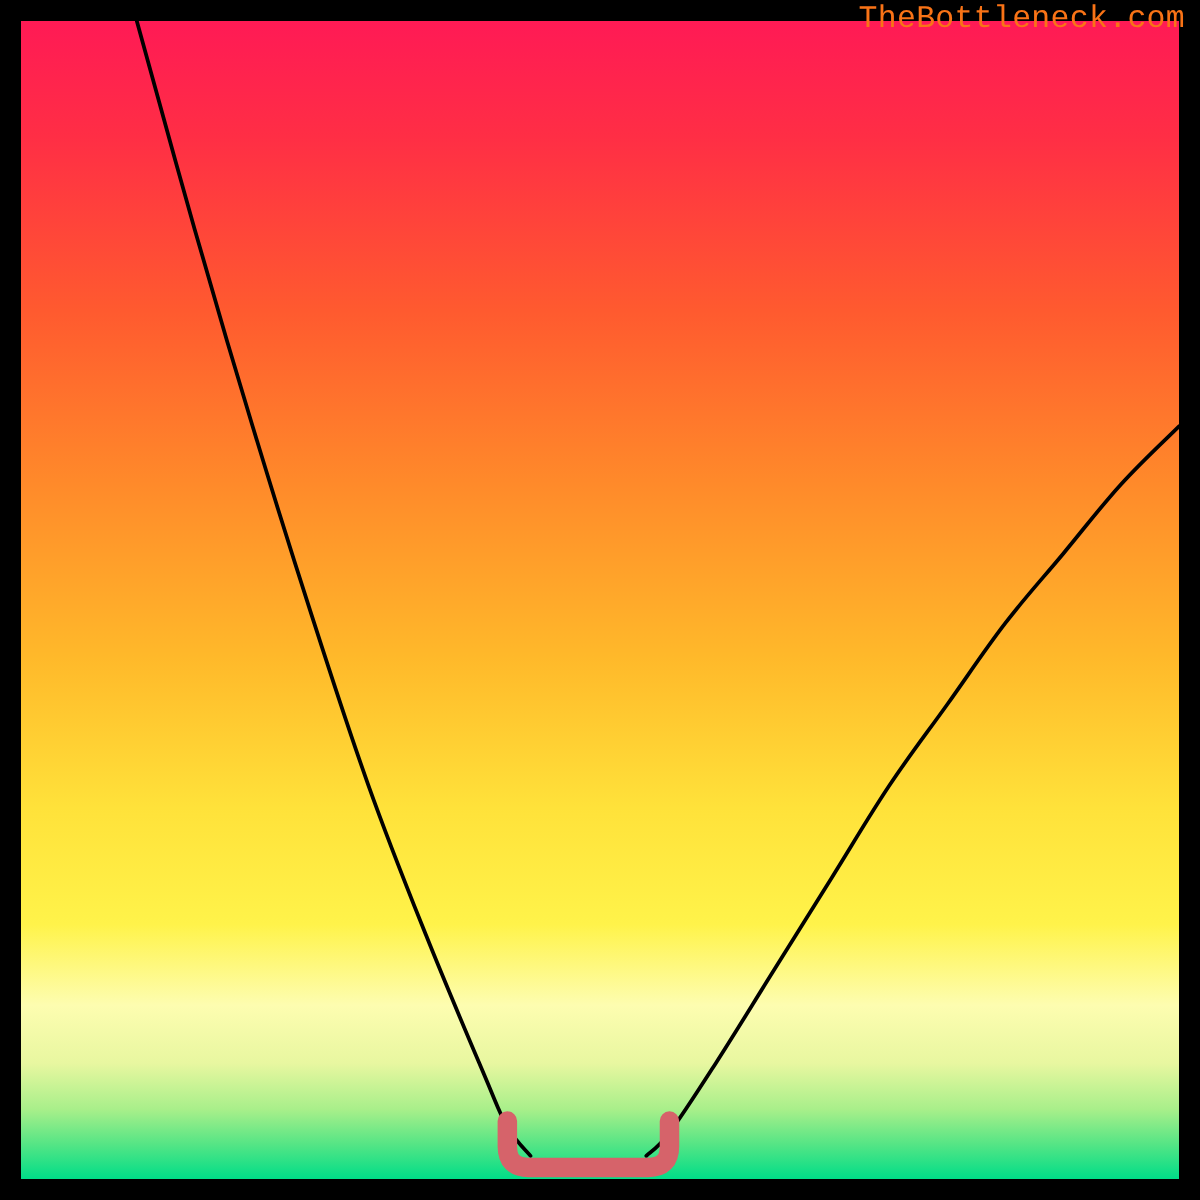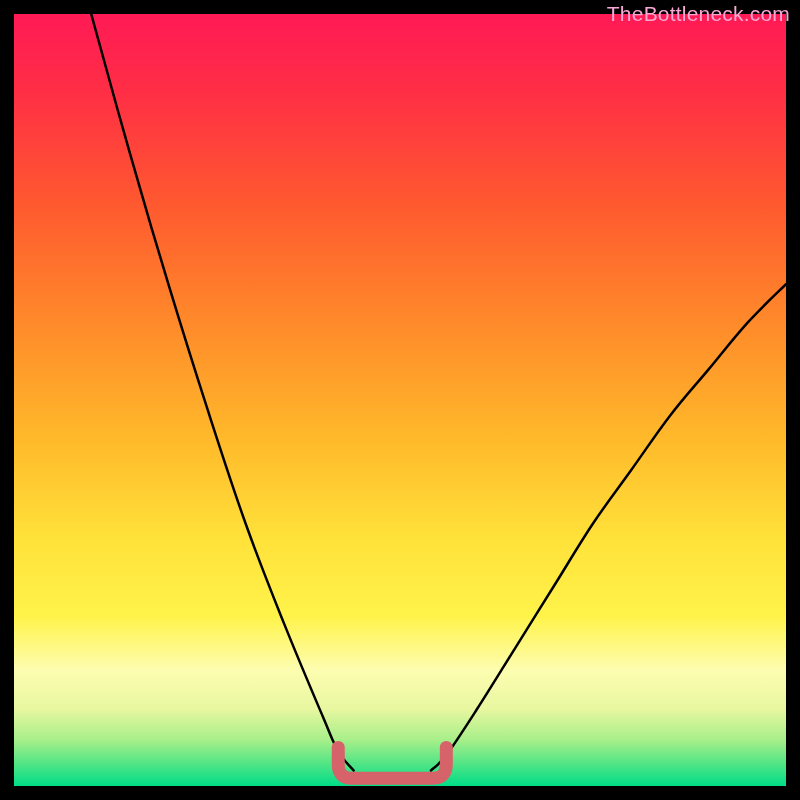--- a/index.html
+++ b/index.html
@@ -25,23 +25,23 @@
     overflow: hidden;
   }
   .gradient {
     position: absolute;
     inset: 0;
   }
   .watermark {
     position: absolute;
     top: 2px;
     right: 10px;
-    font-family: Liberation Sans, sans-serif;
+    font-family: Liberation Mono, monospace;
     font-size: 21px;
-    color: #f9a8d4;
+    color: #f97316;
     font-weight: 500;
     letter-spacing: 0.2px;
   }
   svg {
     position: absolute;
     inset: 0;
   }
 </style>
 </head>
 <body>

